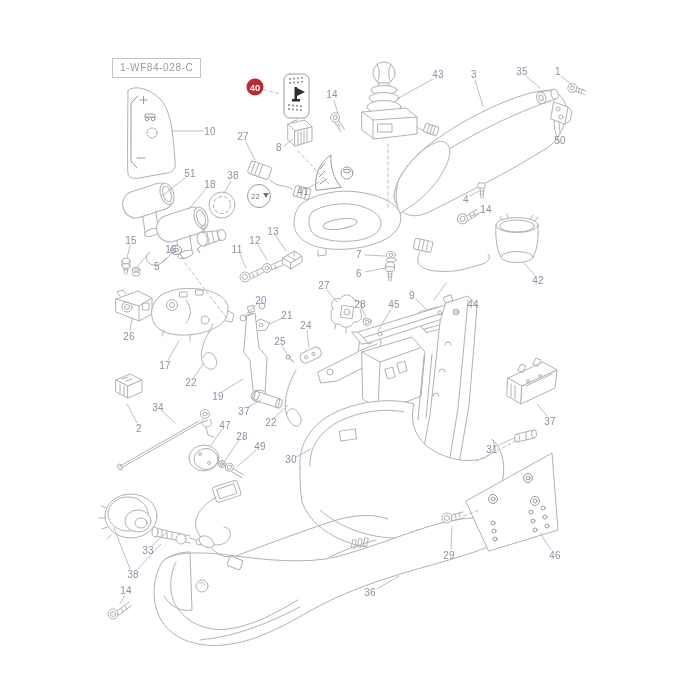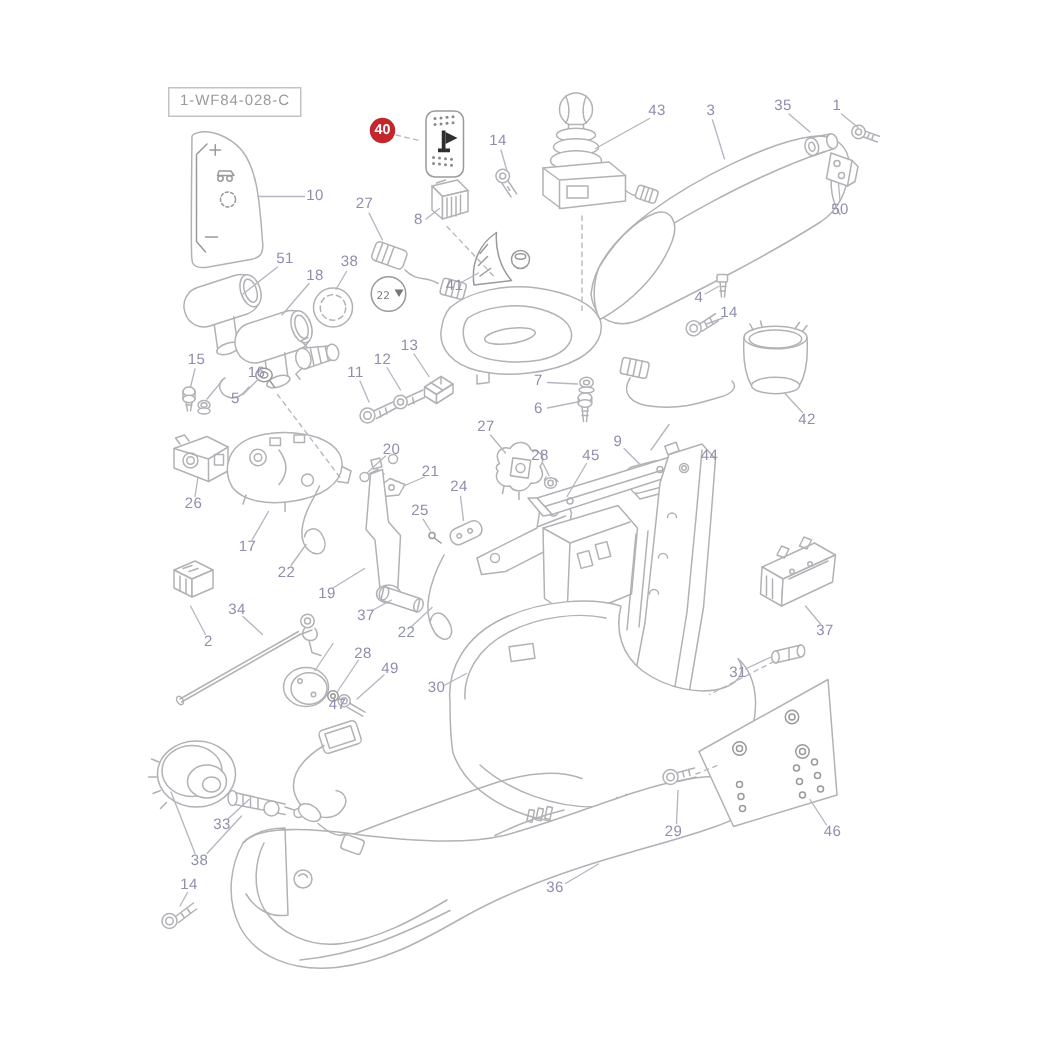--- a/index.html
+++ b/index.html
@@ -572,21 +572,21 @@
       <div class="callout" style="left: 287px; top: 315px;">21</div>
       <div class="callout" style="left: 306px; top: 325px;">24</div>
       <div class="callout" style="left: 280px; top: 341px;">25</div>
       <div class="callout" style="left: 129px; top: 336px;">26</div>
       <div class="callout" style="left: 165px; top: 365px;">17</div>
       <div class="callout" style="left: 191px; top: 382px;">22</div>
       <div class="callout" style="left: 218px; top: 396px;">19</div>
       <div class="callout" style="left: 244px; top: 411px;">37</div>
       <div class="callout" style="left: 158px; top: 407px;">34</div>
       <div class="callout" style="left: 139px; top: 428px;">2</div>
-      <div class="callout" style="left: 225px; top: 425px; margin-top: 45px;">47</div>
+      <div class="callout" style="left: 225px; top: 425px;">47</div>
       <div class="callout" style="left: 242px; top: 436px;">28</div>
       <div class="callout" style="left: 260px; top: 446px;">49</div>
       <div class="callout" style="left: 271px; top: 422px;">22</div>
       <div class="callout" style="left: 291px; top: 459px;">30</div>
       <div class="callout" style="left: 550px; top: 421px;">37</div>
       <div class="callout" style="left: 492px; top: 449px;">31</div>
       <div class="callout" style="left: 449px; top: 555px;">29</div>
       <div class="callout" style="left: 555px; top: 555px;">46</div>
       <div class="callout" style="left: 148px; top: 550px;">33</div>
       <div class="callout" style="left: 133px; top: 574px;">38</div>

